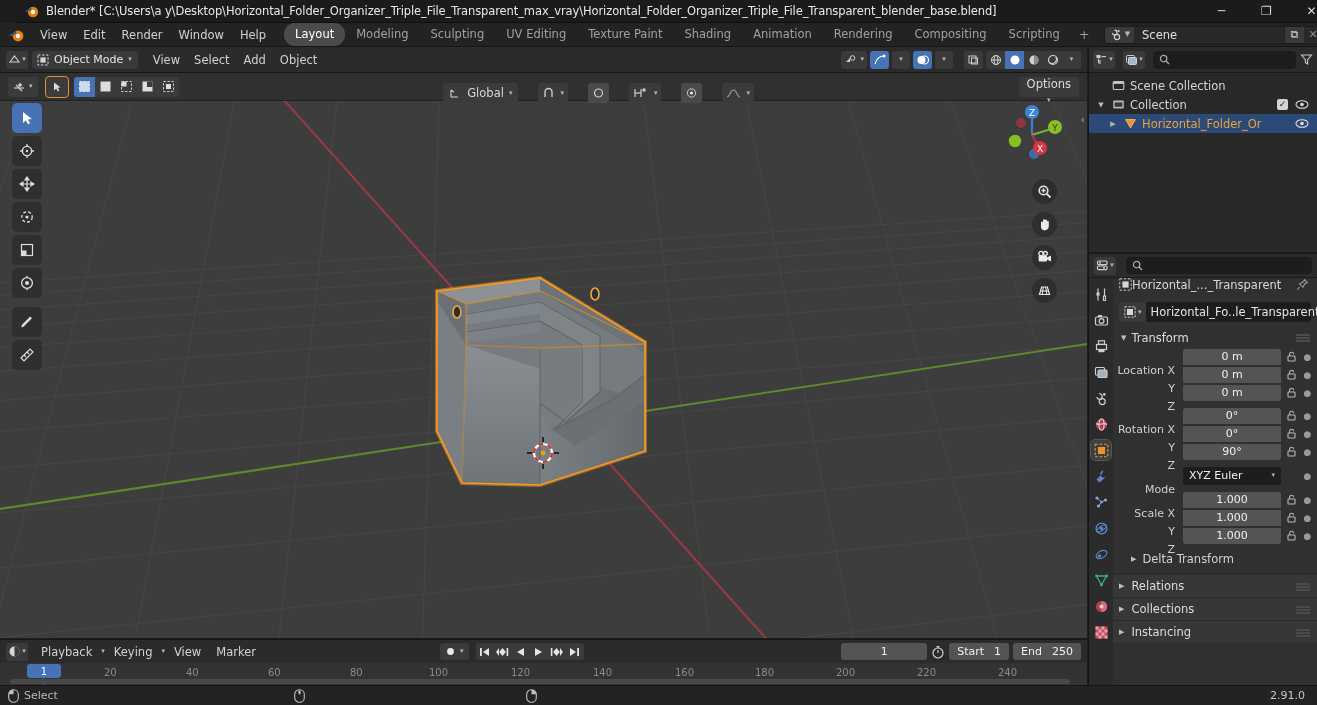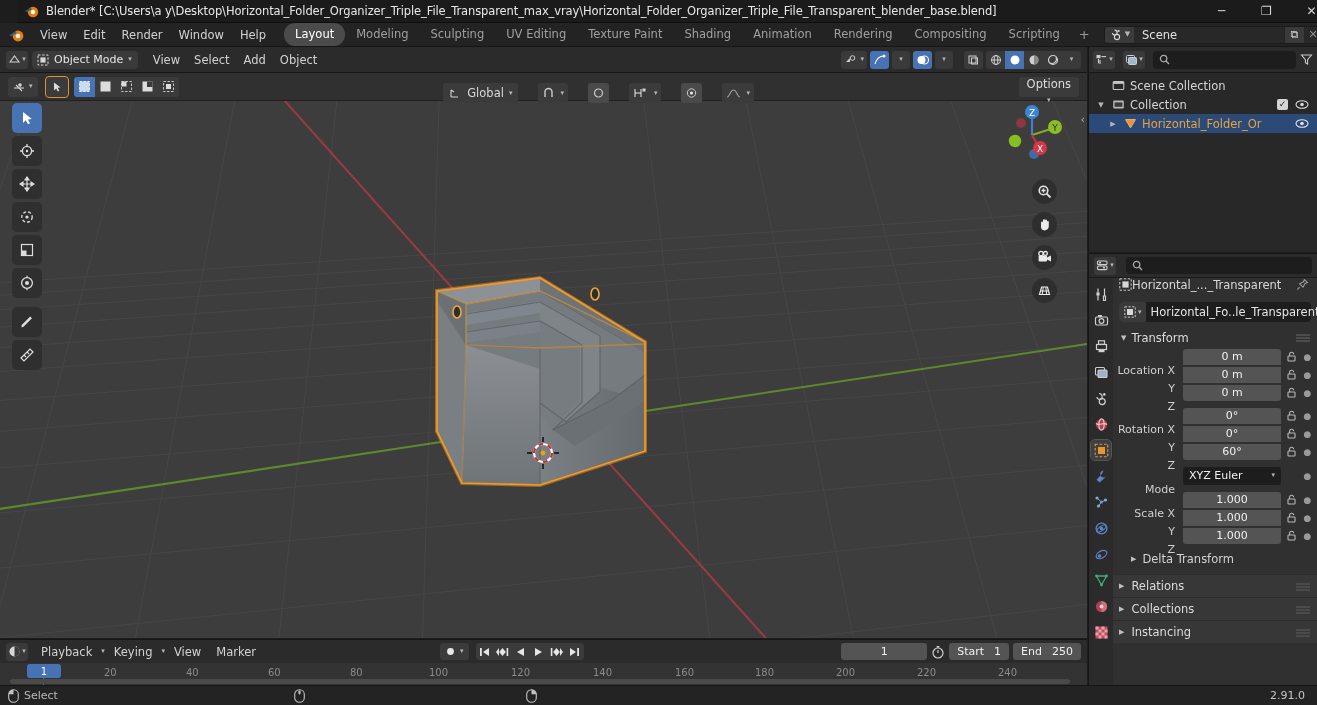--- a/index.html
+++ b/index.html
@@ -988,21 +988,21 @@
           <span class="lock">
             <svg width="11" height="11" viewBox="0 0 11 11">
                 <rect x="2" y="5" width="7" height="5" rx="0.8" fill="none" stroke="#b8b8b8" stroke-width="1.1"></rect>
                 <path d="M3.6 5 L3.6 3.2 A2 2 0 0 1 7.6 3.2" fill="none" stroke="#b8b8b8" stroke-width="1.1"></path>
               </svg>
           </span>
           <span class="dot">●</span>
         </div>
         <div class="rowf">
           <span class="lab">Z</span>
-          <span class="val bot">60°</span>
+          <span class="val bot">90°</span>
           <span class="lock">
             <svg width="11" height="11" viewBox="0 0 11 11">
                 <rect x="2" y="5" width="7" height="5" rx="0.8" fill="none" stroke="#b8b8b8" stroke-width="1.1"></rect>
                 <path d="M3.6 5 L3.6 3.2 A2 2 0 0 1 7.6 3.2" fill="none" stroke="#b8b8b8" stroke-width="1.1"></path>
               </svg>
           </span>
           <span class="dot">●</span>
         </div>
 
         <div class="rowf" style="margin-top:6px;height:19px">

